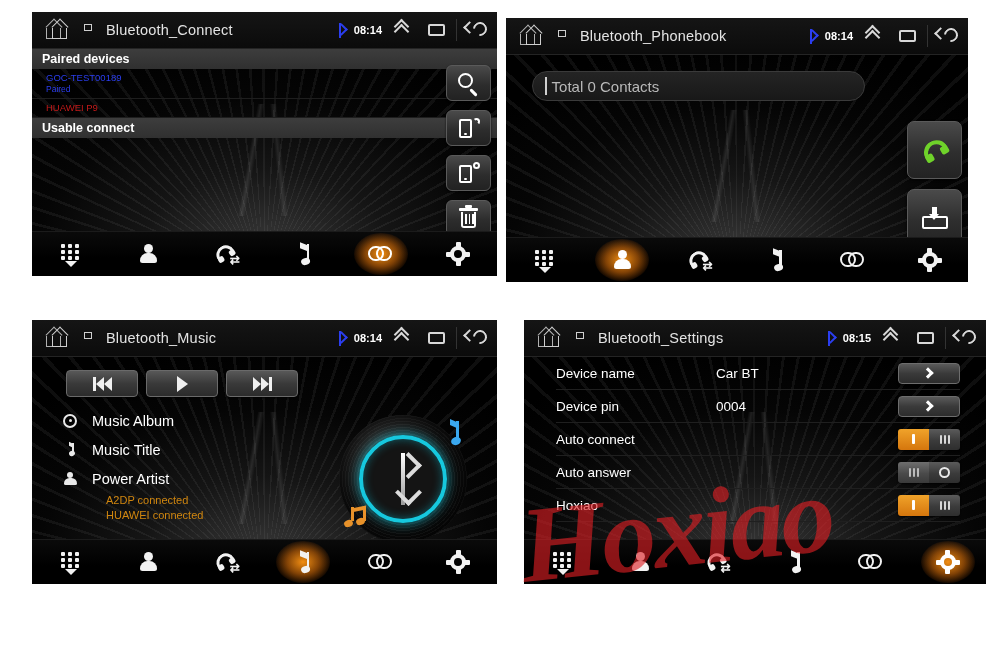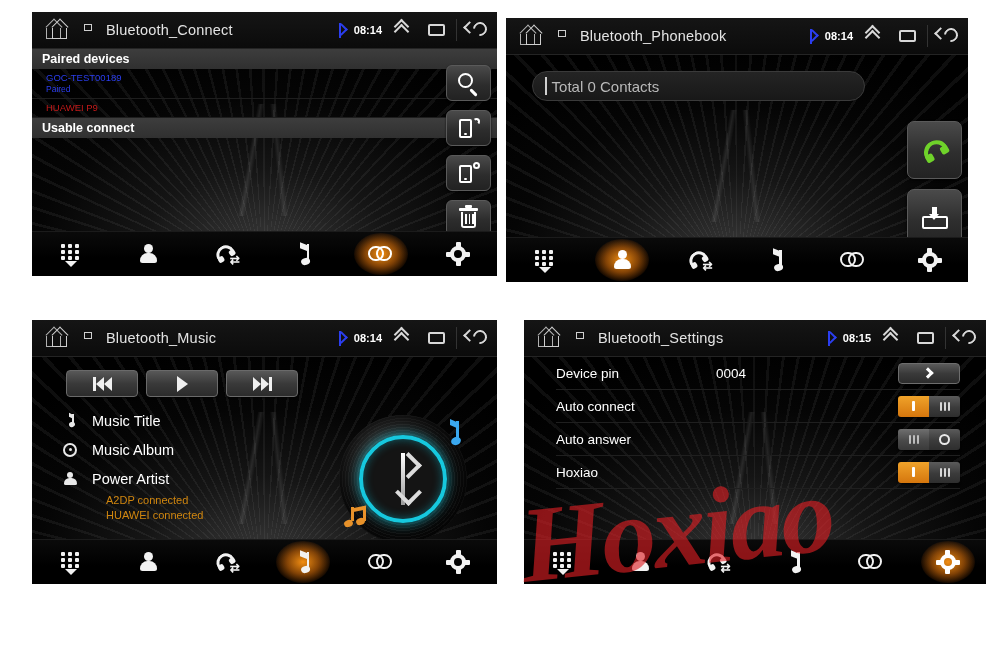--- a/index.html
+++ b/index.html
@@ -637,33 +637,33 @@
               <div class="t"></div>
               <div class="t"></div>
               <div class="bar"></div>
             </div>
         </div>
       </div>
 
       <div class="minfo">
         <div class="mrow">
           <div class="ico">
+              <div class="ic-disc"></div>
+            </div>
+          <div class="lbl">Music Album</div>
+        </div>
+        <div class="mrow">
+          <div class="ico">
               <div class="ic-mnote">
                 <div class="st"></div>
                 <div class="fl"></div>
                 <div class="hd"></div>
               </div>
             </div>
           <div class="lbl">Music Title</div>
-        </div>
-        <div class="mrow">
-          <div class="ico">
-              <div class="ic-disc"></div>
-            </div>
-          <div class="lbl">Music Album</div>
         </div>
         <div class="mrow">
           <div class="ico">
               <div class="ic-pers2">
                 <b></b>
                 <s></s>
               </div>
             </div>
           <div class="lbl">Power Artist</div>
         </div>
@@ -772,20 +772,27 @@
           <div class="curve"></div>
           <div class="arw"></div>
         </div>
     </div>
   </div>
 
   <div class="content">
     <div class="cl">
       <div class="setlist">
 
+        <div class="setrow">
+          <div class="k">Device name</div>
+          <div class="v">Car BT</div>
+          <div class="arrbtn">
+              <div class="c"></div>
+            </div>
+        </div>
 
         <div class="setrow">
           <div class="k">Device pin</div>
           <div class="v">0004</div>
           <div class="arrbtn">
               <div class="c"></div>
             </div>
         </div>
 
         <div class="setrow">

